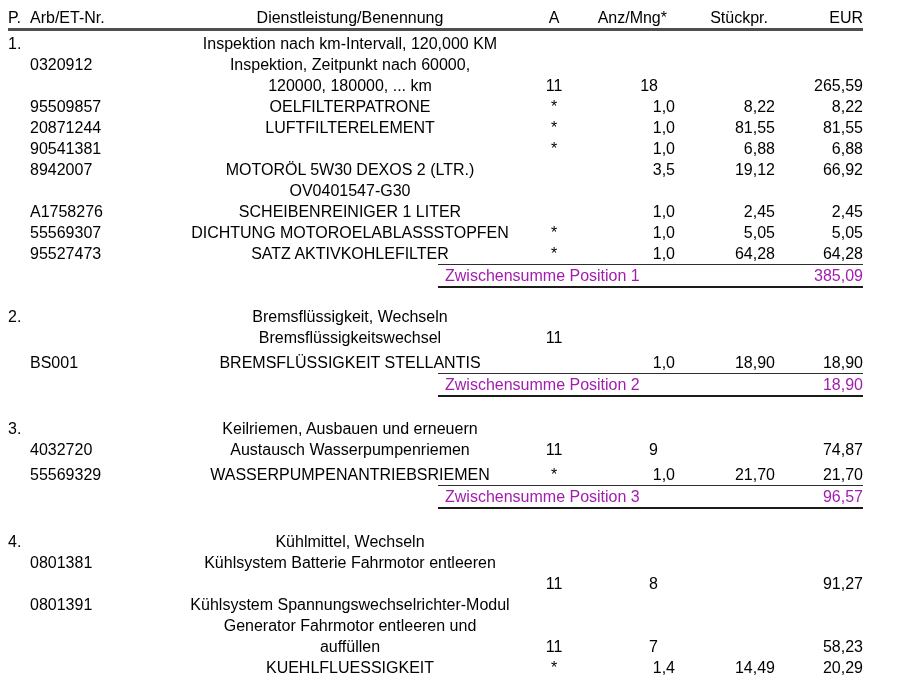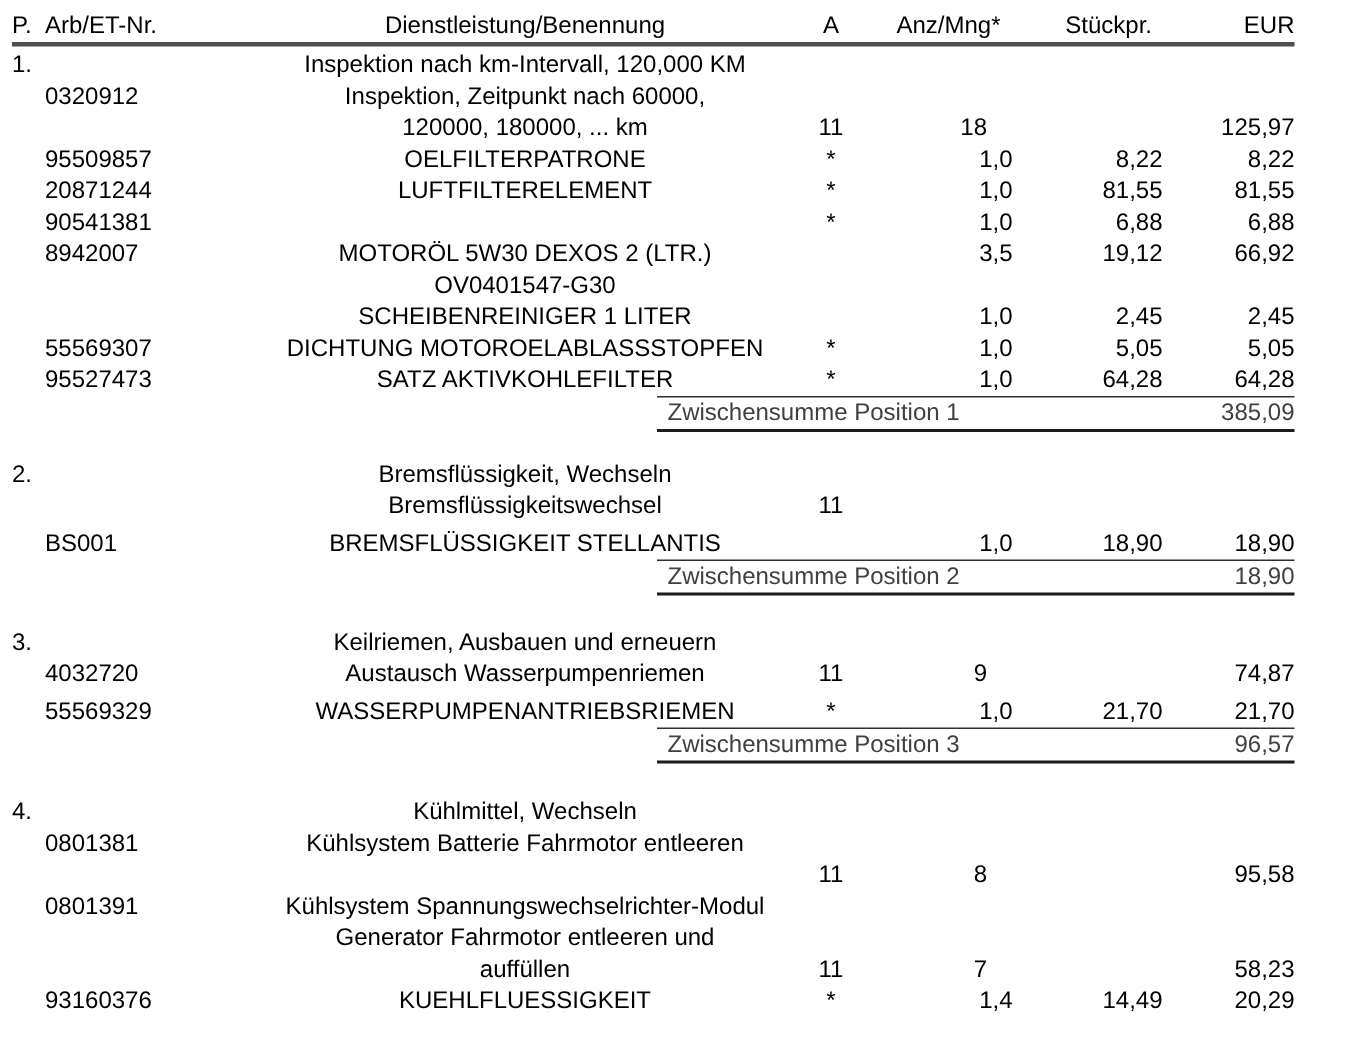--- a/index.html
+++ b/index.html
@@ -42,21 +42,21 @@
 
   .subtotal {
     margin-left:430px;
     width:425px;
     box-sizing:border-box;
     display:flex;
     justify-content:space-between;
     line-height:21px;
     border-top:1.5px solid #2e2e2e;
     border-bottom:2px solid #1c1c1c;
-    color:#404040;
+    color:#a21caf;
     padding-left:7px;
     white-space:nowrap;
   }
 </style>
 </head>
 <body>
 
 <div class="page">
   <div class="grid-line thead">
     <span class="c-p">P.</span>
@@ -87,21 +87,21 @@
           <span class="c-st"></span>
           <span class="c-eur"></span>
         </div>
         <div class="grid-line">
           <span class="c-p"></span>
           <span class="c-nr"></span>
           <span class="c-ben">120000, 180000, ... km</span>
           <span class="c-a">11</span>
           <span class="c-anz qty-int">18</span>
           <span class="c-st"></span>
-          <span class="c-eur">125,97</span>
+          <span class="c-eur">265,59</span>
         </div>
         <div class="grid-line">
           <span class="c-p"></span>
           <span class="c-nr">95509857</span>
           <span class="c-ben">OELFILTERPATRONE</span>
           <span class="c-a">*</span>
           <span class="c-anz">1,0</span>
           <span class="c-st">8,22</span>
           <span class="c-eur">8,22</span>
         </div>
@@ -135,20 +135,21 @@
           <span class="c-p"></span>
           <span class="c-nr"></span>
           <span class="c-ben">OV0401547-G30</span>
           <span class="c-a"></span>
           <span class="c-anz"></span>
           <span class="c-st"></span>
           <span class="c-eur"></span>
         </div>
         <div class="grid-line">
           <span class="c-p"></span>
+          <span class="c-nr">A1758276</span>
           <span class="c-ben">SCHEIBENREINIGER 1 LITER</span>
           <span class="c-a"></span>
           <span class="c-anz">1,0</span>
           <span class="c-st">2,45</span>
           <span class="c-eur">2,45</span>
         </div>
         <div class="grid-line">
           <span class="c-p"></span>
           <span class="c-nr">55569307</span>
           <span class="c-ben">DICHTUNG MOTOROELABLASSSTOPFEN</span>
@@ -254,21 +255,21 @@
           <span class="c-anz"></span>
           <span class="c-st"></span>
           <span class="c-eur"></span>
         </div>
         <div class="grid-line">
           <span class="c-p"></span>
           <span class="c-nr"></span>
           <span class="c-a">11</span>
           <span class="c-anz qty-int">8</span>
           <span class="c-st"></span>
-          <span class="c-eur">95,58</span>
+          <span class="c-eur">91,27</span>
         </div>
         <div class="grid-line">
           <span class="c-p"></span>
           <span class="c-nr">0801391</span>
           <span class="c-ben">Kühlsystem Spannungswechselrichter-Modul</span>
           <span class="c-a"></span>
           <span class="c-anz"></span>
           <span class="c-st"></span>
           <span class="c-eur"></span>
         </div>
@@ -285,21 +286,20 @@
           <span class="c-p"></span>
           <span class="c-nr"></span>
           <span class="c-ben">auffüllen</span>
           <span class="c-a">11</span>
           <span class="c-anz qty-int">7</span>
           <span class="c-st"></span>
           <span class="c-eur">58,23</span>
         </div>
         <div class="grid-line">
           <span class="c-p"></span>
-          <span class="c-nr">93160376</span>
           <span class="c-ben">KUEHLFLUESSIGKEIT</span>
           <span class="c-a">*</span>
           <span class="c-anz">1,4</span>
           <span class="c-st">14,49</span>
           <span class="c-eur">20,29</span>
         </div>
       </div>
     </div>
 </div>
 

